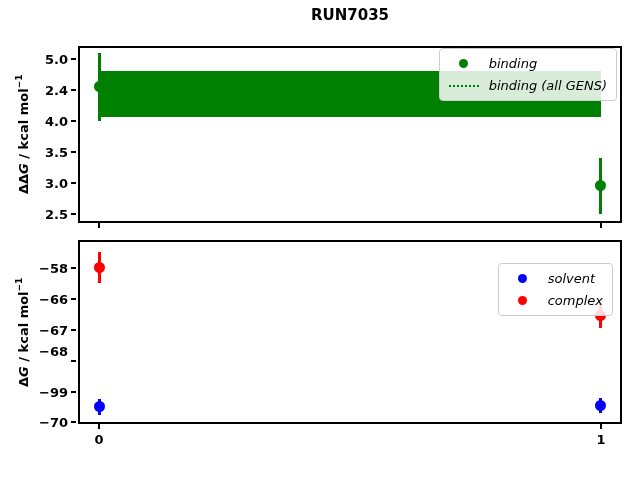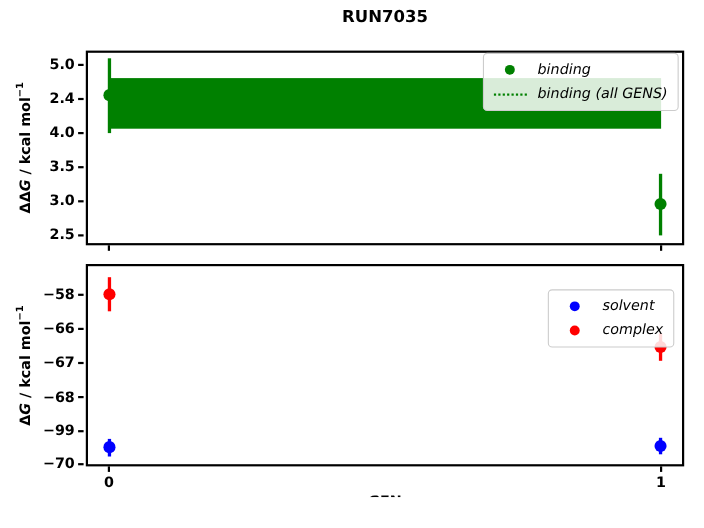--- a/index.html
+++ b/index.html
@@ -111,21 +111,21 @@
         <span class="lg-label">complex</span>
       </div>
     </div>
   <div class="tick ytick" style="left: -7px; top: 26.8319px;"></div>
       <div class="ticklabel yticklabel" style="left: -10px; top: 27.8319px;">−58</div>
       <div class="tick ytick" style="left: -7px; top: 57.7563px;"></div>
       <div class="ticklabel yticklabel" style="left: -10px; top: 58.7563px;">−66</div>
       <div class="tick ytick" style="left: -7px; top: 88.6807px;"></div>
       <div class="ticklabel yticklabel" style="left: -10px; top: 89.6807px;">−67</div>
       <div class="tick ytick" style="left: -7px; top: 119.605px;"></div>
-      <div class="ticklabel yticklabel" style="left: -10px; top: 122px;">−68</div>
+      <div class="ticklabel yticklabel" style="left: -10px; top: 111px;">−68</div>
       <div class="tick ytick" style="left: -7px; top: 150.529px;"></div>
       <div class="ticklabel yticklabel" style="left: -10px; top: 151.529px;">−99</div>
       <div class="tick ytick" style="left: -7px; top: 181.454px;"></div>
       <div class="ticklabel yticklabel" style="left: -10px; top: 182.454px;">−70</div>
       <div class="tick xtick" style="top: 184px; left: 20.0775px;"></div>
       <div class="ticklabel xticklabel" style="top: 192px; left: 21.0775px;">0</div>
       <div class="tick xtick" style="top: 184px; left: 521.923px;"></div>
       <div class="ticklabel xticklabel" style="top: 192px; left: 522.923px;">1</div>
       <div class="ebar" style="left: 19.5775px; top: 159.261px; height: 15.4622px; background: rgb(0, 0, 255);"></div>
       <div class="marker" style="left: 15.5775px; top: 161.492px; background: rgb(0, 0, 255);"></div>

